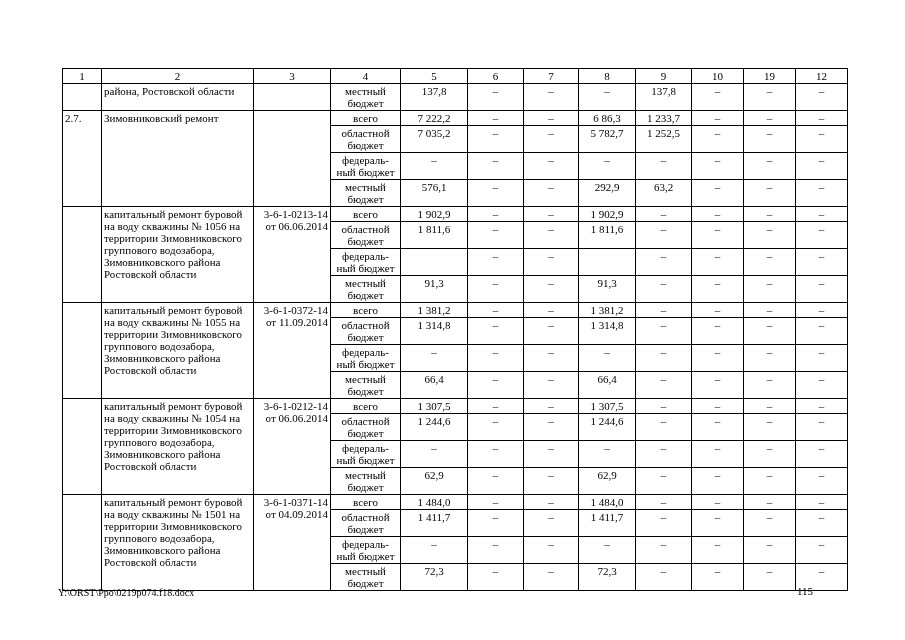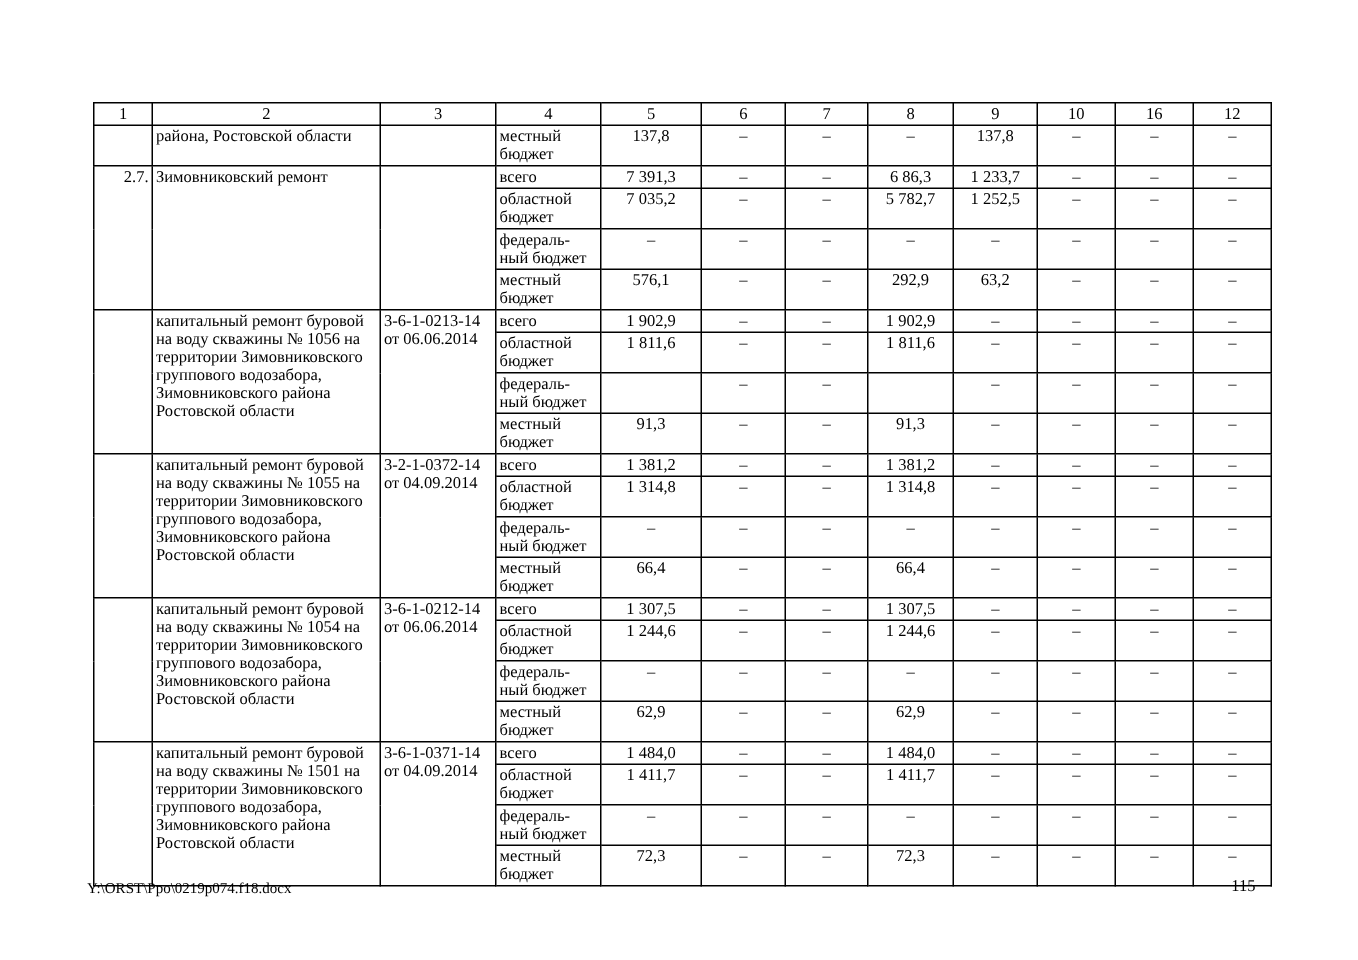--- a/index.html
+++ b/index.html
@@ -14,34 +14,34 @@
   }
   table.budget td, table.budget th {
     border:1px solid #000;
     font-size:11px; line-height:12px;
     font-weight:normal;
     vertical-align:top;
     padding:1px 2px;
     overflow:hidden;
   }
   th.hdr { text-align:center; height:13px; }
-  td.num  { text-align:right; }
+  td.num  { text-align:left; }
   td.name { text-align:left; padding-left:4px; padding-right:4px; }
-  td.doc  { text-align:left; }
-  td.lbl  { text-align:left; padding-left:3px; }
+  td.doc  { text-align:right; }
+  td.lbl  { text-align:center; padding-left:3px; }
   td.val  { text-align:center; }
   tr.h1 { height:13px; }
   tr.h2 { height:25px; }
   .footer-path {
     position:absolute; left:58px; top:587px;
     font-size:10px; line-height:12px;
   }
   .page-number {
     position:absolute; left:797px; top:585px; width:40px;
-    text-align:right; font-size:11px; line-height:12px;
+    text-align:left; font-size:11px; line-height:12px;
   }
 </style>
 </head>
 <body>
 
 <div class="page">
 
   <table class="budget">
     <colgroup>
       <col style="width:39px">
@@ -63,21 +63,21 @@
       <th class="hdr">1</th>
       <th class="hdr">2</th>
       <th class="hdr">3</th>
       <th class="hdr">4</th>
       <th class="hdr">5</th>
       <th class="hdr">6</th>
       <th class="hdr">7</th>
       <th class="hdr">8</th>
       <th class="hdr">9</th>
       <th class="hdr">10</th>
-      <th class="hdr">16</th>
+      <th class="hdr">19</th>
       <th class="hdr">12</th>
     </tr>
 
     <tr class="h2">
       <td class="num"></td>
       <td class="name">района, Ростовской области</td>
       <td class="doc"></td>
       <td class="lbl">местный бюджет</td>
       <td class="val">137,8</td>
       <td class="val">–</td>
@@ -87,21 +87,21 @@
       <td class="val">–</td>
       <td class="val">–</td>
       <td class="val">–</td>
     </tr>
 
     <tr class="h1">
       <td class="num" rowspan="4">2.7.</td>
       <td class="name" rowspan="4">Зимовниковский ремонт</td>
       <td class="doc" rowspan="4"></td>
       <td class="lbl">всего</td>
-      <td class="val">7 391,3</td>
+      <td class="val">7 222,2</td>
       <td class="val">–</td>
       <td class="val">–</td>
       <td class="val">6 86,3</td>
       <td class="val">1 233,7</td>
       <td class="val">–</td>
       <td class="val">–</td>
       <td class="val">–</td>
     </tr>
     <tr class="h2">
       <td class="lbl">областной бюджет</td>
@@ -181,21 +181,21 @@
       <td class="val">91,3</td>
       <td class="val">–</td>
       <td class="val">–</td>
       <td class="val">–</td>
       <td class="val">–</td>
     </tr>
 
     <tr class="h1">
       <td class="num" rowspan="4"></td>
       <td class="name" rowspan="4">капитальный ремонт буровой на воду скважины № 1055 на территории Зимовниковского группового водозабора, Зимовниковского района Ростовской области</td>
-      <td class="doc" rowspan="4">3-2-1-0372-14 от 04.09.2014</td>
+      <td class="doc" rowspan="4">3-6-1-0372-14 от 11.09.2014</td>
       <td class="lbl">всего</td>
       <td class="val">1 381,2</td>
       <td class="val">–</td>
       <td class="val">–</td>
       <td class="val">1 381,2</td>
       <td class="val">–</td>
       <td class="val">–</td>
       <td class="val">–</td>
       <td class="val">–</td>
     </tr>

